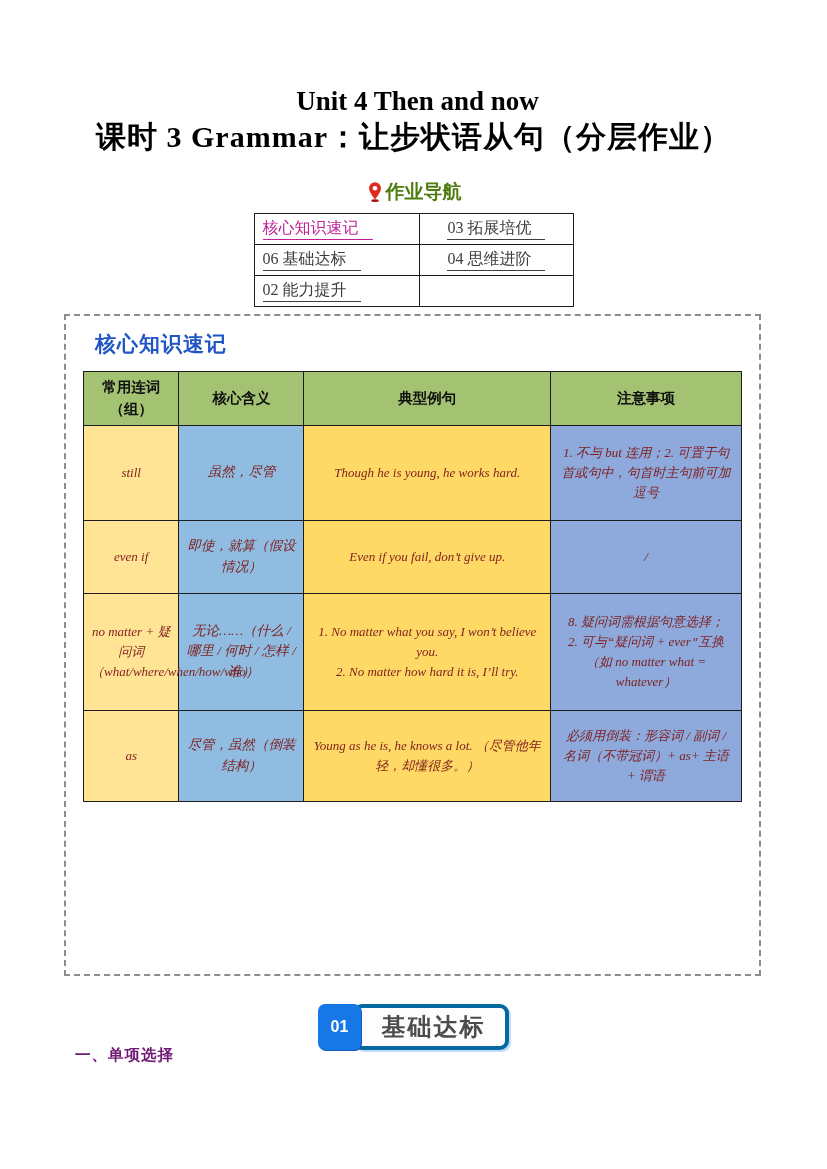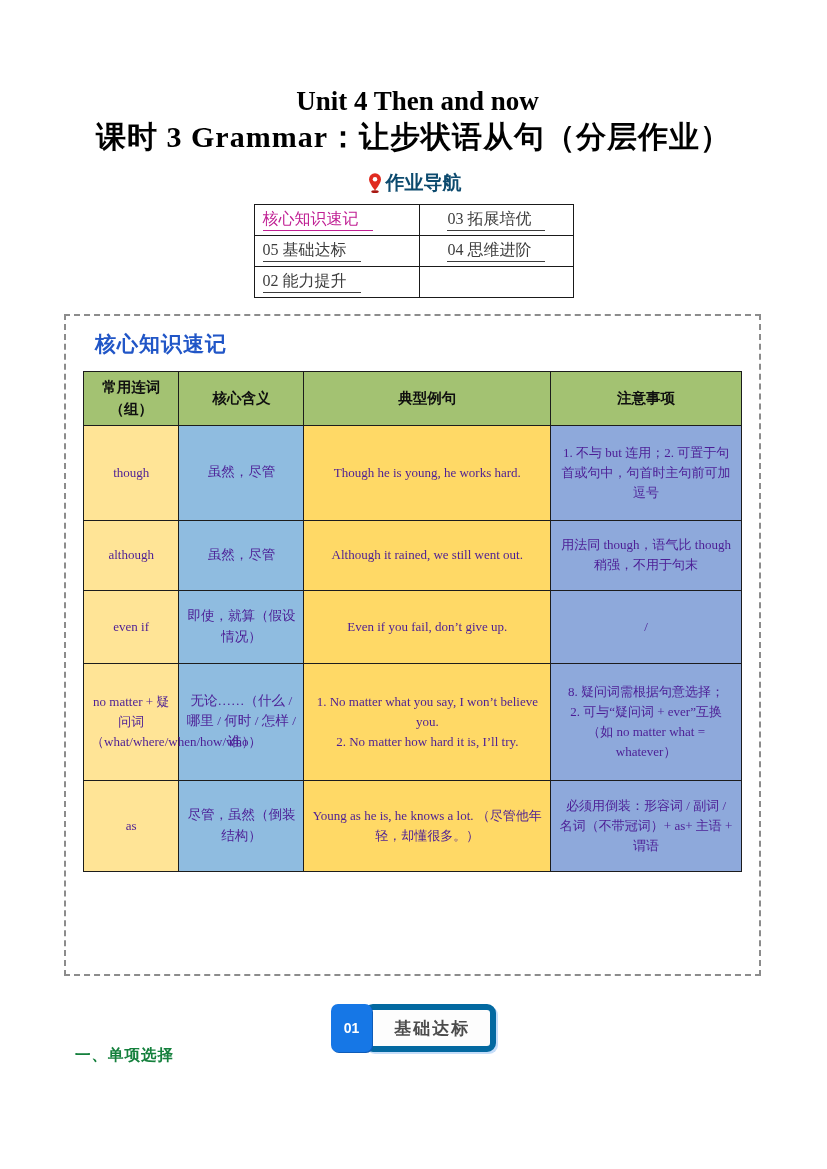--- a/index.html
+++ b/index.html
@@ -26,27 +26,27 @@
     text-align: center;
     font-family: "Liberation Serif", serif;
     font-weight: bold;
     font-size: 30px;
     color: #000;
     letter-spacing: 1px;
   }
 
   
   .nav-caption {
-    margin-top: 12px;
+    margin-top: 21px;
     display: flex; align-items: center; justify-content: center;
     gap: 2px;
     font-family: "Liberation Sans", sans-serif;
     font-weight: bold;
     font-size: 19px;
-    color: #0c4a6e;
+    color: #4d7c0f;
   }
   .pin-icon { width: 18px; height: 22px; display: inline-block; }
 
   
   .nav-table {
     margin: 8px auto 0 auto;
     border-collapse: collapse;
     width: 320px;
     font-size: 16px;
     color: #3d3d3d;
@@ -112,22 +112,23 @@
   .grammar-table th {
     background: #a3c272;
     font-family: "Liberation Sans", sans-serif;
     font-weight: bold;
     font-size: 14.5px;
     height: 50px;
     color: #0f0f0f;
   }
   .grammar-table td {
     font-size: 13px;
-    color: #4c1d95;
+    color: #7f1d1d;
     white-space: pre-line;
+    font-style: italic;
   }
   .col-conj   { width: 14.5%; }
   .col-mean   { width: 19%; }
   .col-ex     { width: 37.5%; }
   .col-note   { width: 29%; }
   td.cell-conj { background: #ffe496; }
   td.cell-mean { background: #8fbce0; font-size: 13.5px; }
   td.cell-ex   { background: #ffd966; }
   td.cell-note { background: #8ea9db; }
   tr.r-though  td { height: 95px; }
@@ -143,50 +144,50 @@
     left: 0; right: 0; top: 1004px;
     display: flex; justify-content: center;
   }
   .badge-wrap { position: relative; display: inline-flex; align-items: stretch; }
   .badge-num {
     position: relative; z-index: 2;
     background: #1677e6;
     color: #fff;
     font-family: "Liberation Sans", sans-serif;
     font-weight: bold;
-    font-size: 14px;
+    font-size: 16px;
     border-radius: 7px;
-    padding: 16px 13px;
+    padding: 7px 13px;
     display: flex; align-items: center;
     box-shadow: 1px 1px 0 #0f5cb8;
   }
   .badge-label {
     position: relative; z-index: 1;
     margin-left: -8px;
     background: #fdfdfd;
-    border: 6px solid #0369a1;
+    border: 4px solid #0369a1;
     border-radius: 9px;
     color: #4c4c4c;
     font-family: Liberation Sans, sans-serif;
     font-weight: bold;
-    font-size: 17px;
+    font-size: 24px;
     letter-spacing: 2px;
     padding: 3px 20px 3px 24px;
     display: flex; align-items: center;
     box-shadow: 2px 2px 0 rgba(22,119,230,0.25);
   }
 
   
   .sub-title {
     position: absolute;
     left: 75px; top: 1045px;
     font-family: "Liberation Sans", sans-serif;
     font-weight: bold;
     font-size: 15.5px;
-    color: #15803d;
+    color: #701a75;
     letter-spacing: 1px;
   }
 </style>
 </head>
 <body>
 
 <div class="title-en">Unit 4 Then and now</div>
 <div class="title-zh">课时 3 Grammar：让步状语从句（分层作业）</div>
 
 <div class="nav-caption">
@@ -200,21 +201,21 @@
   <span>作业导航</span>
 </div>
 
 <table class="nav-table">
   <tbody>
     <tr>
       <td class="c0"><span class="nav-link nav-highlight">核心知识速记</span></td>
       <td class="c1"><span class="nav-link">03 拓展培优</span></td>
     </tr>
     <tr>
-      <td class="c0"><span class="nav-link">05 基础达标</span></td>
+      <td class="c0"><span class="nav-link">06 基础达标</span></td>
       <td class="c1"><span class="nav-link">04 思维进阶</span></td>
     </tr>
     <tr>
       <td class="c0"><span class="nav-link">02 能力提升</span></td>
       <td class="c1"><span class="nav-link"></span></td>
     </tr>
   </tbody>
 </table>
 
 <div class="main-box">
@@ -230,30 +231,24 @@
     <thead>
       <tr>
         <th>常用连词（组）</th>
         <th>核心含义</th>
         <th>典型例句</th>
         <th>注意事项</th>
       </tr>
     </thead>
     <tbody>
       <tr class="r-though">
-        <td class="cell-conj">though</td>
+        <td class="cell-conj">still</td>
         <td class="cell-mean">虽然，尽管</td>
         <td class="cell-ex">Though he is young, he works hard.</td>
         <td class="cell-note">1. 不与 but 连用；2. 可置于句首或句中，句首时主句前可加逗号</td>
-      </tr>
-      <tr class="r-although">
-        <td class="cell-conj">although</td>
-        <td class="cell-mean">虽然，尽管</td>
-        <td class="cell-ex">Although it rained, we still went out.</td>
-        <td class="cell-note">用法同 though，语气比 though 稍强，不用于句末</td>
       </tr>
       <tr class="r-evenif">
         <td class="cell-conj">even if</td>
         <td class="cell-mean">即使，就算（假设情况）</td>
         <td class="cell-ex">Even if you fail, don’t give up.</td>
         <td class="cell-note">/</td>
       </tr>
       <tr class="r-nomatter">
         <td class="cell-conj">no matter + 疑问词（what/where/when/how/who）</td>
         <td class="cell-mean">无论……（什么 / 哪里 / 何时 / 怎样 / 谁）</td>

